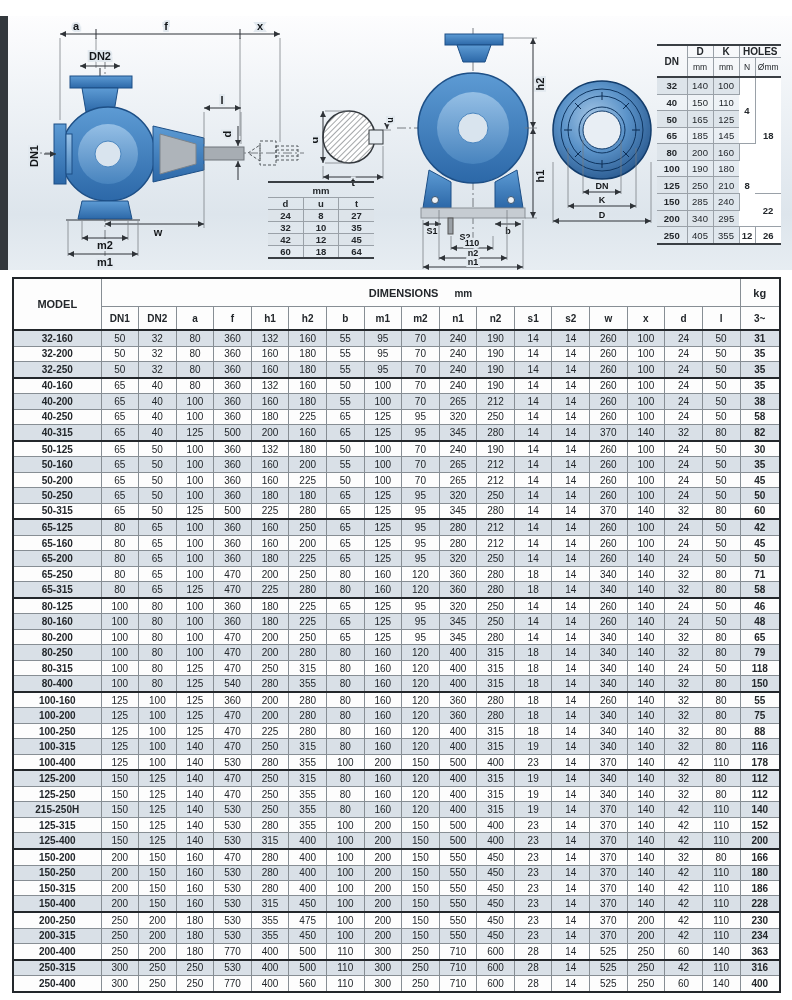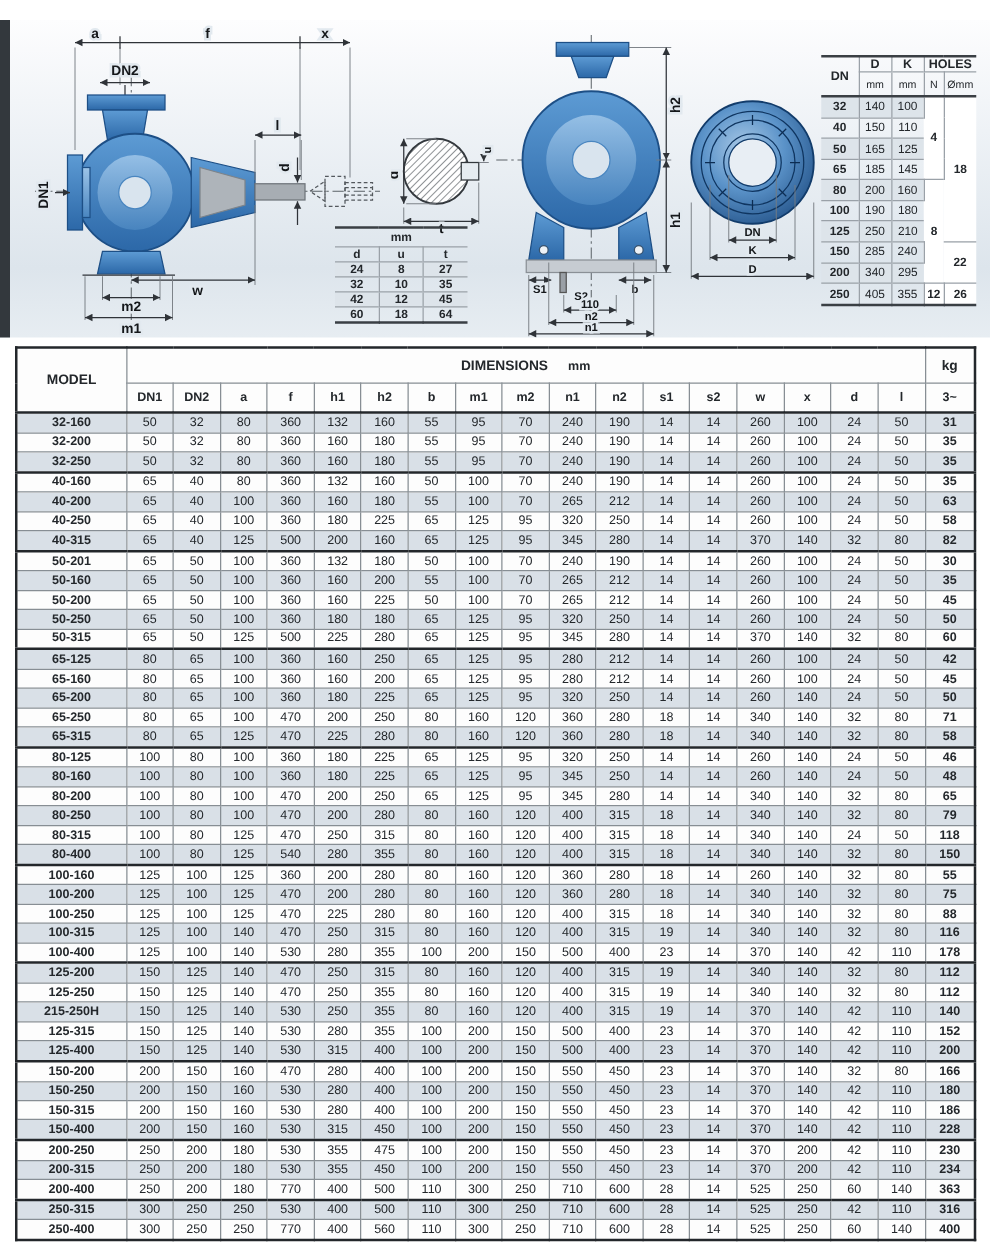--- a/index.html
+++ b/index.html
@@ -519,21 +519,21 @@
         <td>100</td>
         <td>70</td>
         <td>265</td>
         <td>212</td>
         <td>14</td>
         <td>14</td>
         <td>260</td>
         <td>100</td>
         <td>24</td>
         <td>50</td>
-        <td class="kg">63</td>
+        <td class="kg">38</td>
       </tr>
       <tr>
         <td class="model">40-250</td>
         <td>65</td>
         <td>40</td>
         <td>100</td>
         <td>360</td>
         <td>180</td>
         <td>225</td>
         <td>65</td>
@@ -564,21 +564,21 @@
         <td>280</td>
         <td>14</td>
         <td>14</td>
         <td>370</td>
         <td>140</td>
         <td>32</td>
         <td>80</td>
         <td class="kg">82</td>
       </tr>
       <tr class="gstart">
-        <td class="model">50-201</td>
+        <td class="model">50-125</td>
         <td>65</td>
         <td>50</td>
         <td>100</td>
         <td>360</td>
         <td>132</td>
         <td>180</td>
         <td>50</td>
         <td>100</td>
         <td>70</td>
         <td>240</td>

